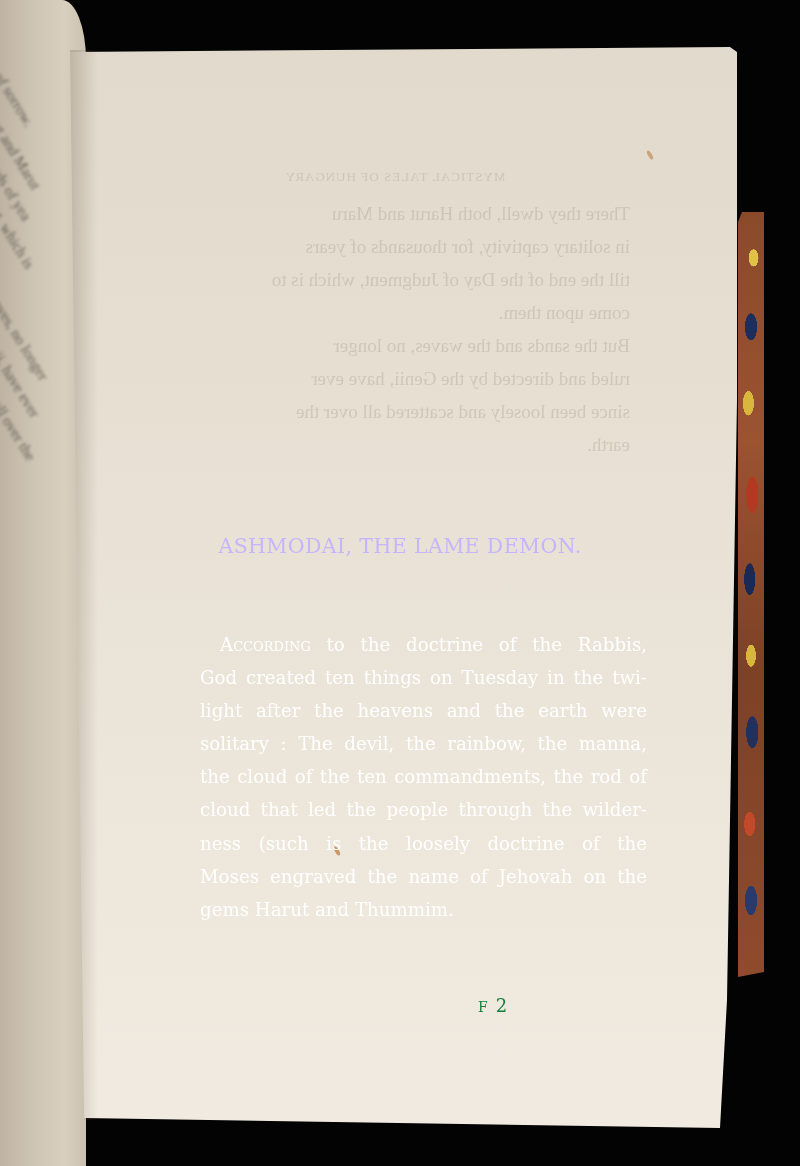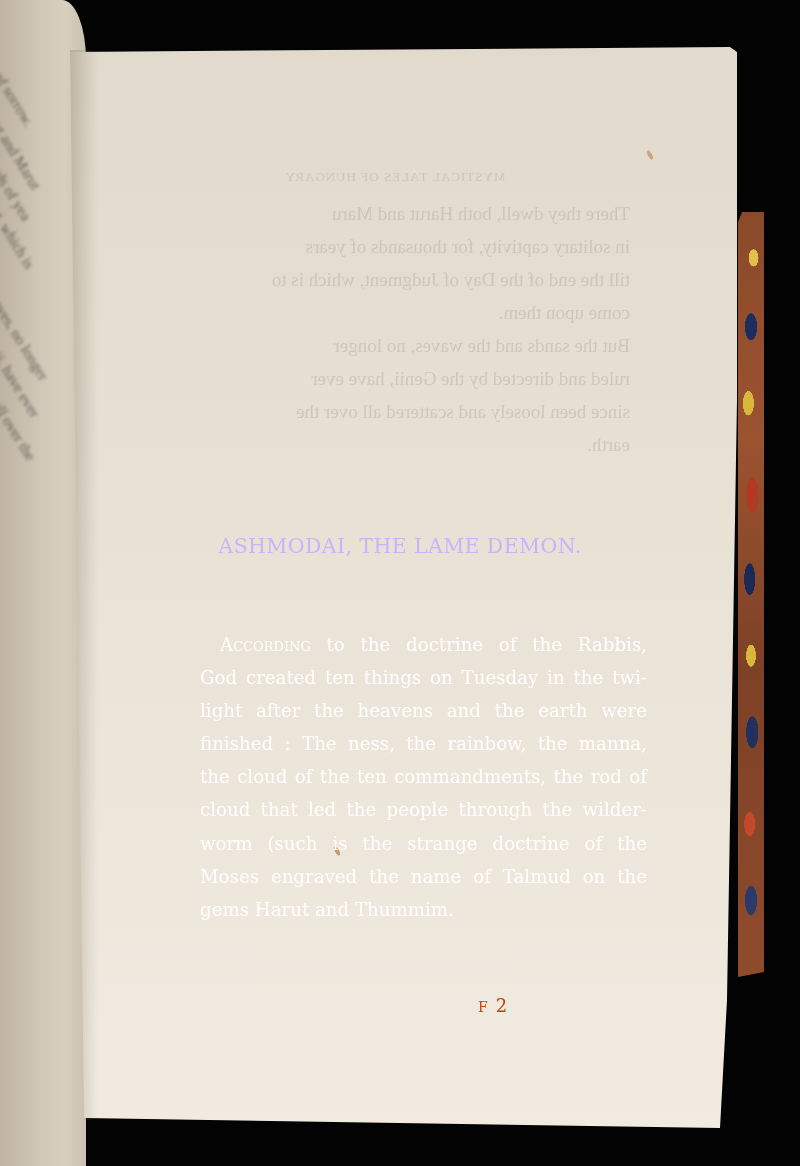--- a/index.html
+++ b/index.html
@@ -133,21 +133,21 @@
       padding-left: 20px;
     }
     .smallcaps {
       font-variant: small-caps;
     }
     .page-number {
       position: absolute;
       left: 478px; top: 995px;
       font-family: "DejaVu Serif", serif;
       font-size: 18px;
-      color: #c2410c;
+      color: #15803d;
       white-space: nowrap;
     }
     .page-number .sig-letter {
       font-variant: small-caps;
       font-size: 14px;
       margin-right: 8px;
     }
     .stain {
       position: absolute;
       width: 4px; height: 10px;
@@ -194,25 +194,25 @@
   </div>
 
   <div class="page-shadow-gutter"></div>
 
   <h1 class="chapter-title" style="margin:0; font-weight:normal;">ASHMODAI, THE LAME DEMON.</h1>
 
   <div class="body-text">
     <span class="body-line indent"><span class="smallcaps">According</span><span> to the doctrine of the Rabbis,</span></span>
     <span class="body-line">God created ten things on Tuesday in the twi-</span>
     <span class="body-line">light after the heavens and the earth were</span>
-    <span class="body-line">finished : The ness, the rainbow, the manna,</span>
+    <span class="body-line">solitary : The devil, the rainbow, the manna,</span>
     <span class="body-line">the cloud of the ten commandments, the rod of</span>
     <span class="body-line">cloud that led the people through the wilder-</span>
-    <span class="body-line">worm (such is the strange doctrine of the</span>
-    <span class="body-line">Moses engraved the name of Talmud on the</span>
+    <span class="body-line">ness (such is the loosely doctrine of the</span>
+    <span class="body-line">Moses engraved the name of Jehovah on the</span>
     <span class="body-line last">gems Harut and Thummim.</span>
   </div>
 
   <div class="page-number">
     <span class="sig-letter">F</span><span>2</span>
   </div>
 
 </div>
 
 </body></html>

